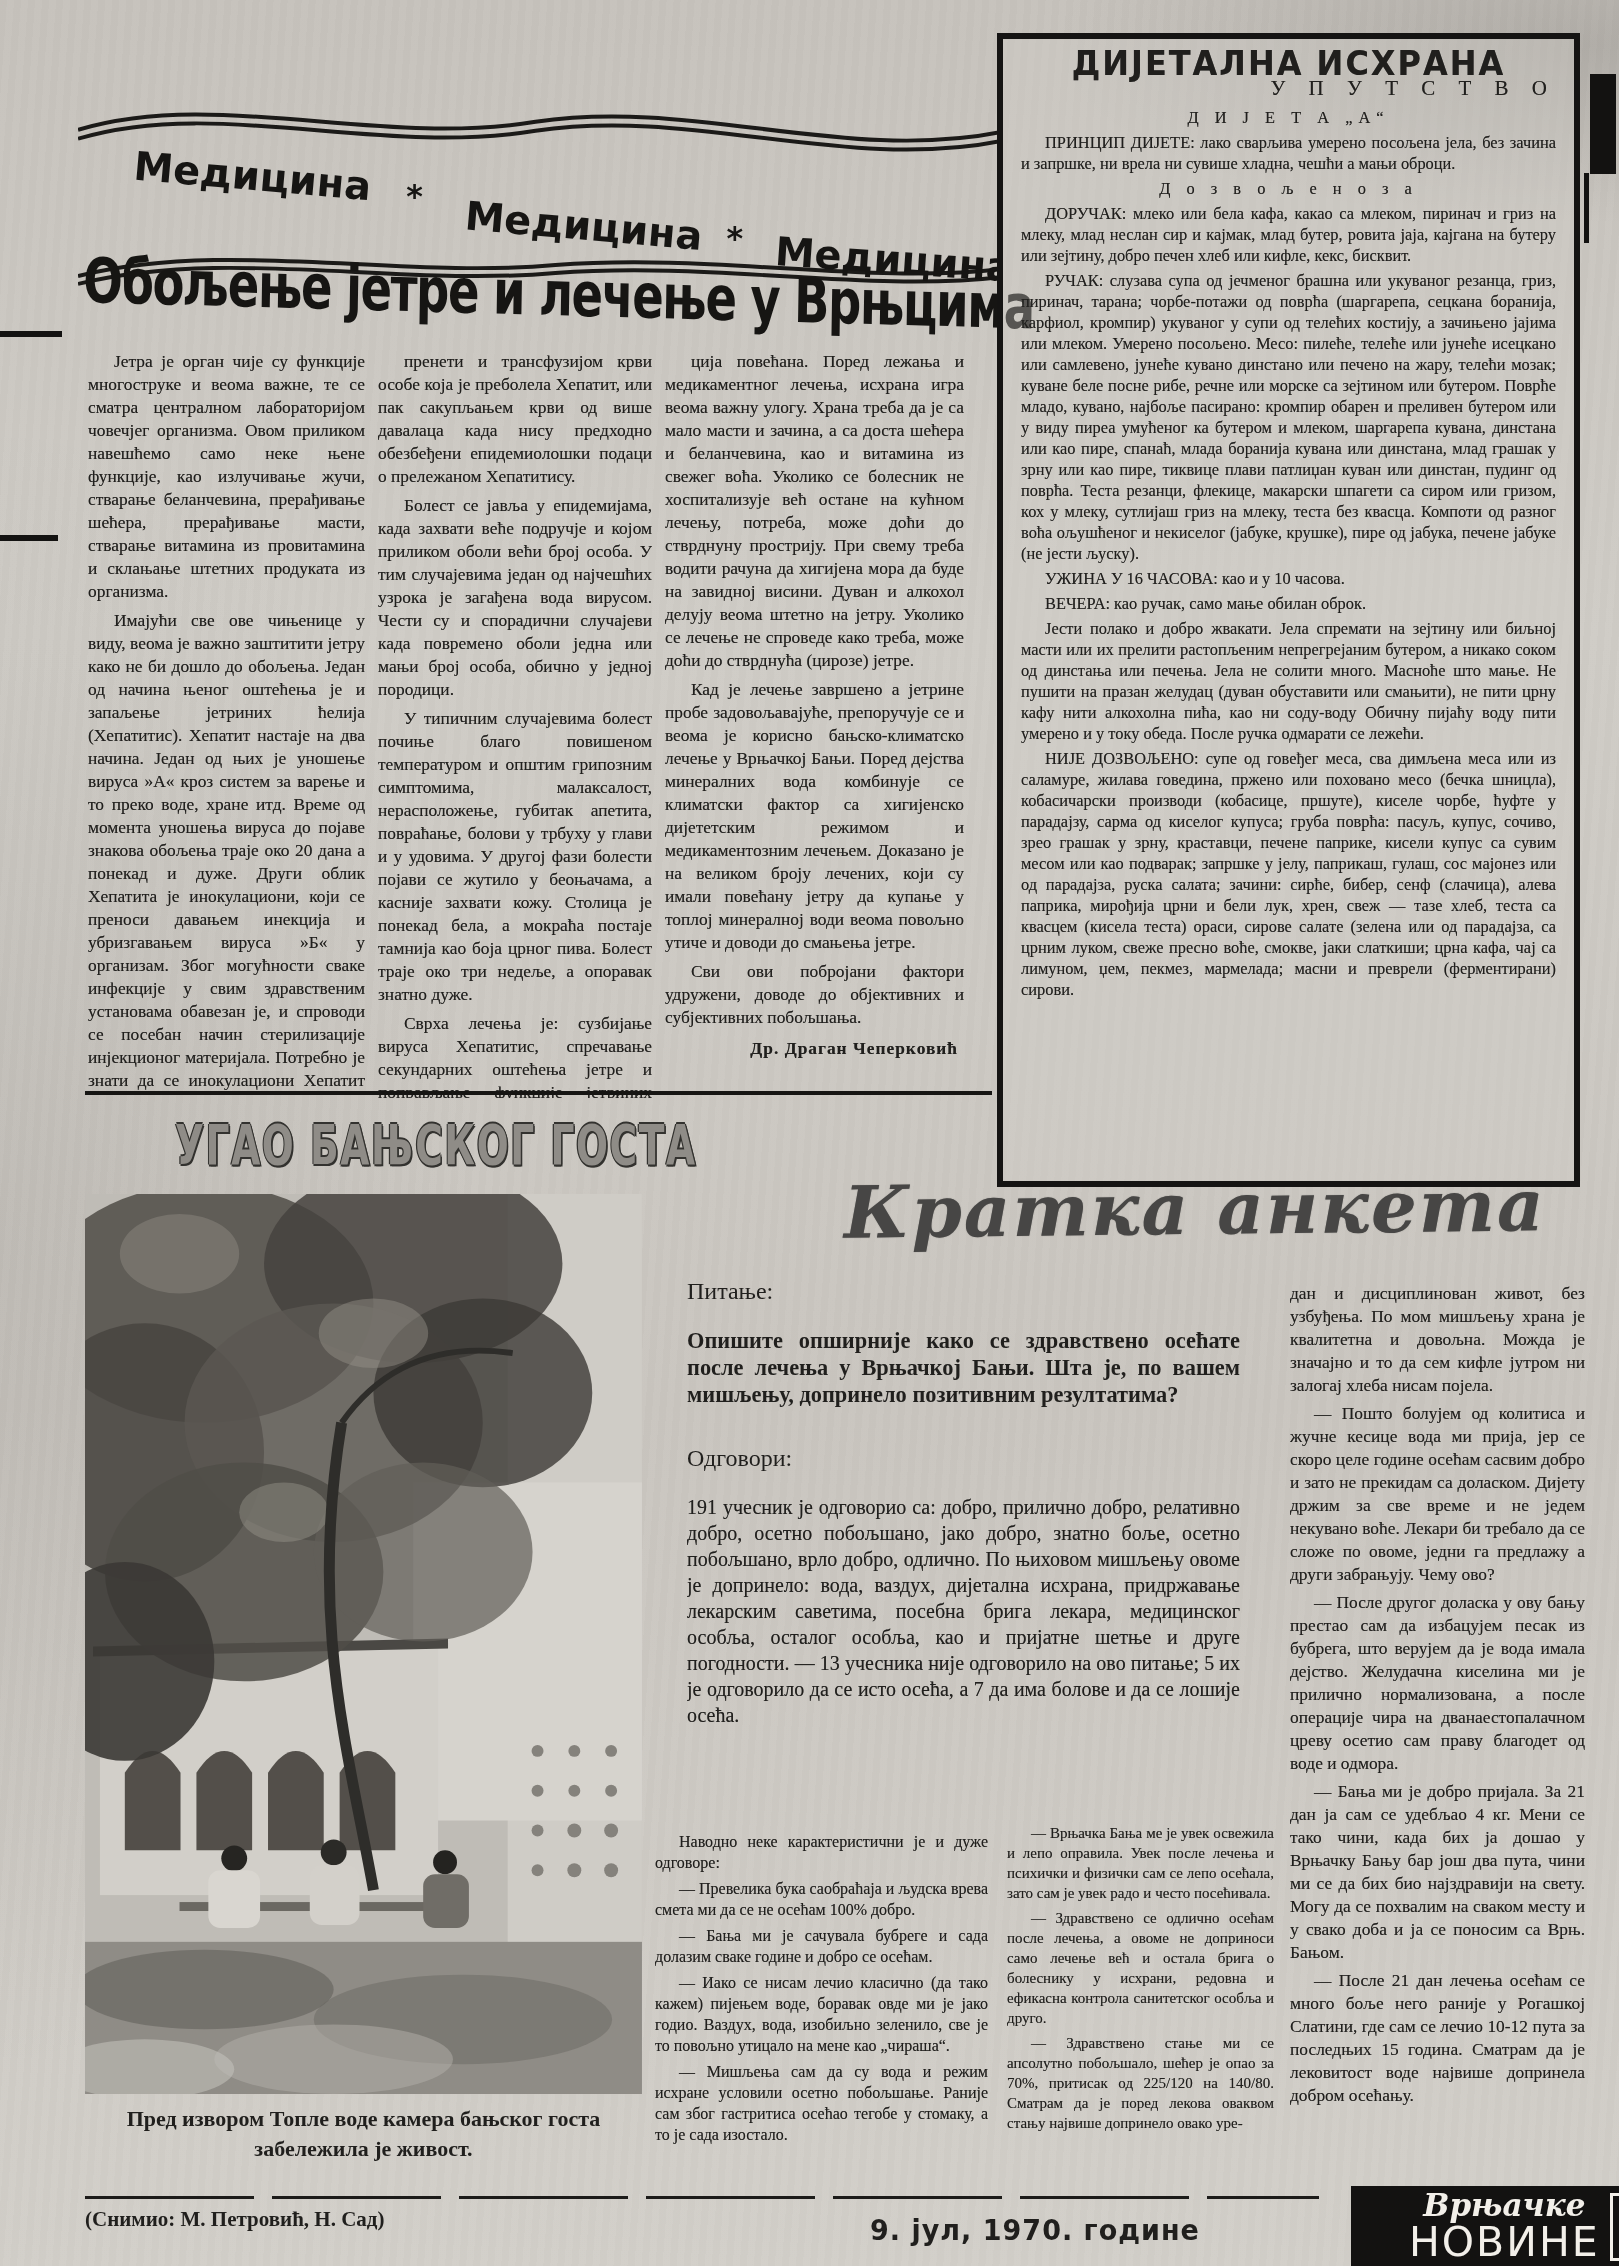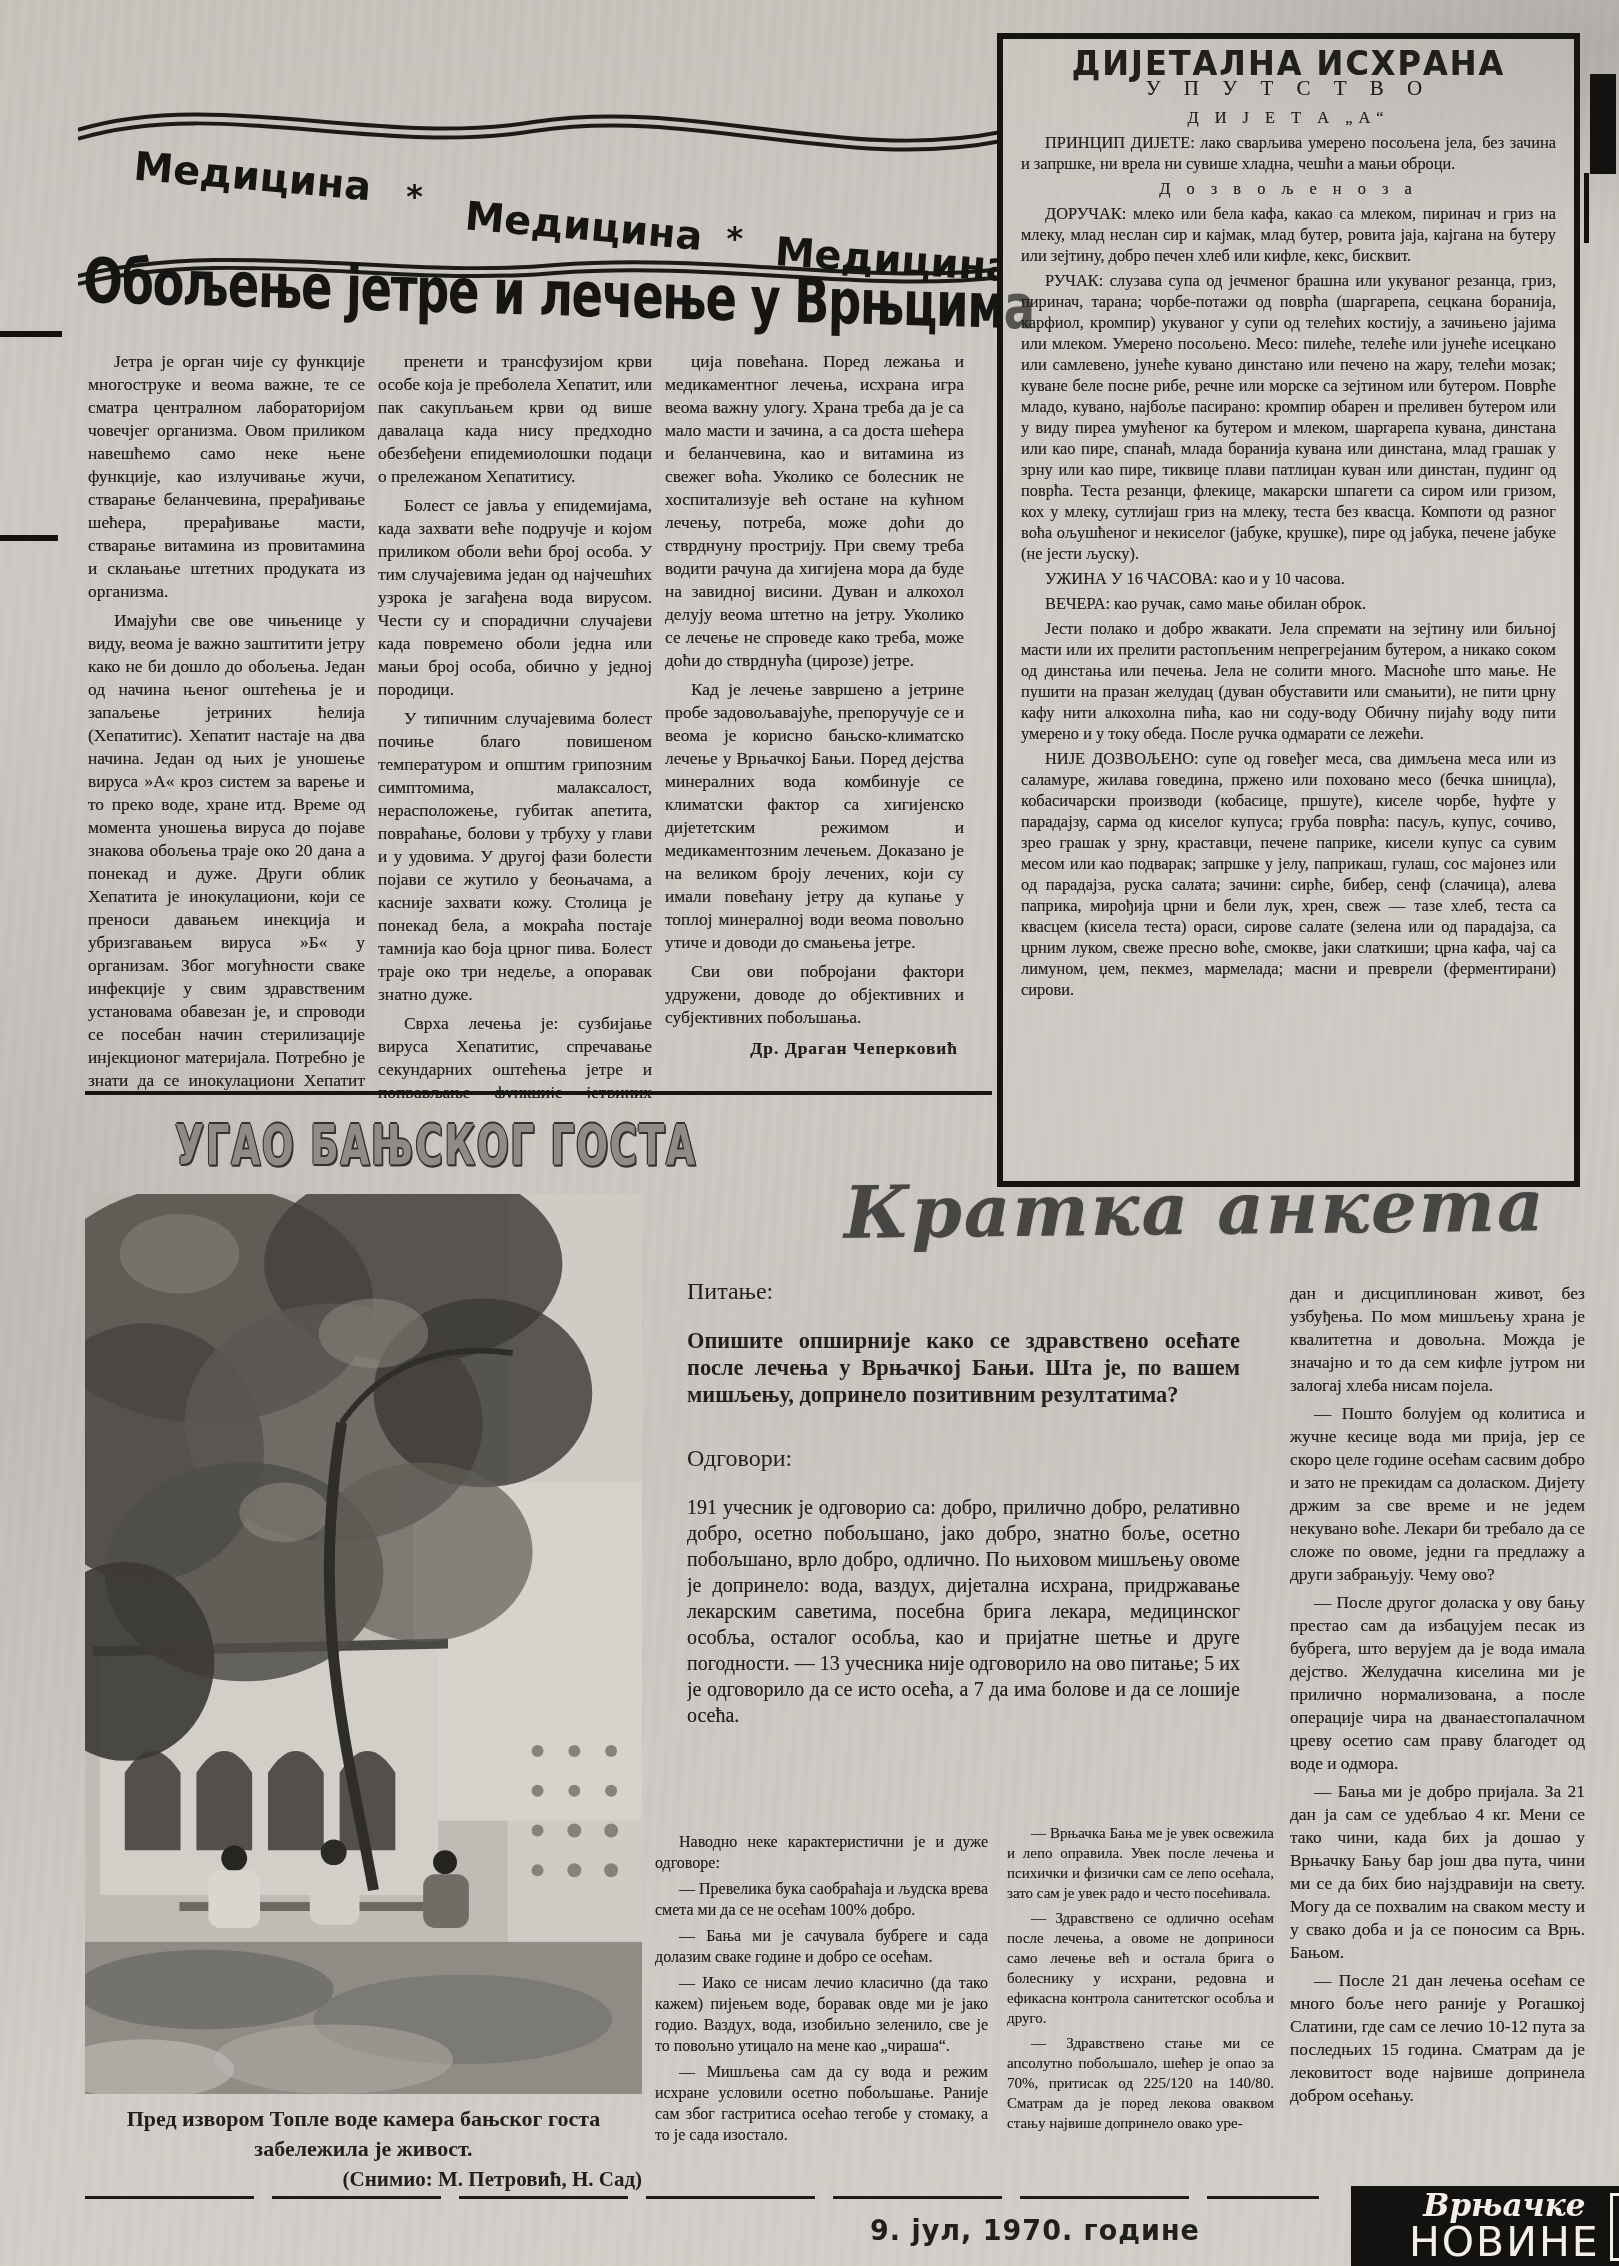--- a/index.html
+++ b/index.html
@@ -19,35 +19,35 @@
             font-size:50px;letter-spacing:-1.5px;white-space:nowrap;
             transform:scale(.93,1.24) rotate(1.2deg);transform-origin:0 0;color:#161513;}
   .dietbox{border:6px solid #151413;background:rgba(209,206,200,.35);overflow:hidden;}
   .dietbox .inner{padding:12px 18px 10px;font-size:16.4px;line-height:21px;text-align:justify;
                   text-shadow:0 0 0.4px rgba(30,30,28,.5);}
   .dietbox p{margin:0 0 4px;text-indent:24px;}
   .dietbox p.center{text-align:center;text-indent:0;letter-spacing:6px;}
   .diet-title{font-family:"DejaVu Sans","Liberation Sans",sans-serif;font-weight:bold;
               font-size:32px;letter-spacing:2px;text-align:center;margin:2px 0 4px;
               transform:scaleY(1.08);}
-  .diet-sub{font-size:21px;letter-spacing:9px;text-align:center;margin:3px 0 8px;}
+  .diet-sub{font-size:21px;letter-spacing:9px;text-align:right;margin:3px 0 8px;}
   .ugao{font-family:"DejaVu Sans","Liberation Sans",sans-serif;font-weight:bold;
         font-size:47px;letter-spacing:2px;white-space:nowrap;color:#8f8c87;
         transform:scale(.8,1.18);transform-origin:0 0;
         text-shadow:1.5px 0 #33322f,-1.5px 0 #33322f,0 1.5px #33322f,0 -1.5px #33322f,2px 2px #33322f;}
   .anketa{font-family:"DejaVu Serif","Liberation Serif",serif;font-style:italic;font-weight:bold;
           font-size:72px;color:#474645;letter-spacing:2px;white-space:nowrap;
           transform:rotate(-.6deg);text-shadow:0 0 1px rgba(60,60,58,.5);}
   .qlabel{font-size:24px;}
   .question{font-size:22.4px;line-height:27px;font-weight:bold;text-align:justify;}
   .summary{font-size:20px;line-height:26px;text-align:justify;text-shadow:0 0 0.4px rgba(30,30,28,.5);}
   .scol{overflow:hidden;text-shadow:0 0 0.4px rgba(30,30,28,.5);}
   .scol p{margin:0 0 5px;text-indent:24px;}
   .caption{font-weight:bold;font-size:22px;line-height:30px;text-align:center;}
-  .credit{font-size:21px;font-weight:bold;text-align:right;}
+  .credit{font-size:21px;font-weight:bold;text-align:left;margin-top:40px;}
   .byline{font-weight:bold;text-align:right;letter-spacing:1px;padding-right:6px;margin-top:8px;}
   .rule{background:#161513;}
   .dashrule{height:3px;background:repeating-linear-gradient(90deg,#1c1b19 0 169px,transparent 169px 187px);}
   .date{font-weight:bold;font-size:27px;letter-spacing:1px;font-family:"DejaVu Sans","Liberation Sans",sans-serif;
         transform:scaleY(1.05);}
   .masthead{background:#131211;display:flex;align-items:center;gap:10px;padding:4px 8px 4px 14px;}
   .mast-names{display:flex;flex-direction:column;align-items:center;line-height:1.02;color:#f2efe9;margin-left:44px;}
   .mast-line1{font-family:"DejaVu Serif","Liberation Serif",serif;font-style:italic;font-weight:bold;font-size:31px;}
   .mast-line2{font-family:"DejaVu Sans","Liberation Sans",sans-serif;font-weight:normal;font-size:41px;letter-spacing:2px;}
   .pagenum{border:3px solid #f2efe9;width:58px;height:62px;display:flex;align-items:center;justify-content:center;

